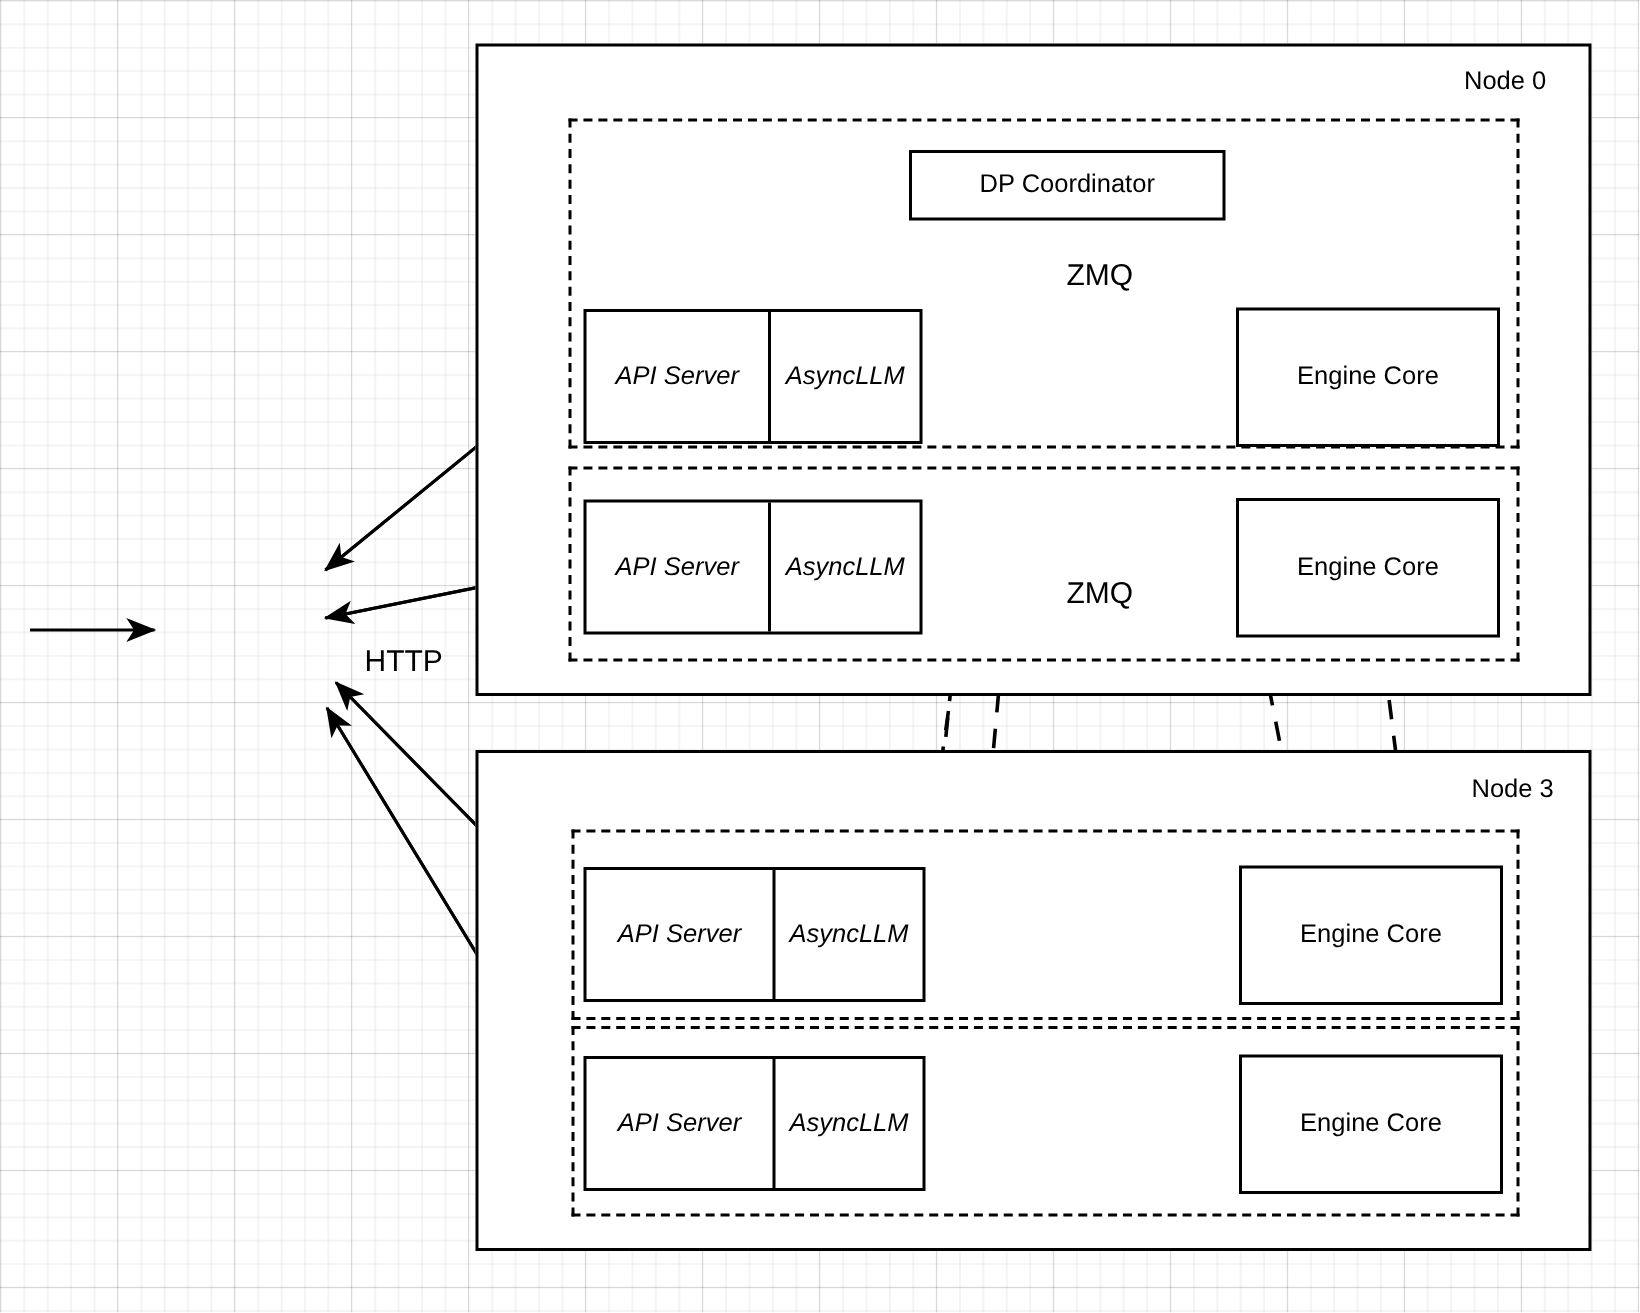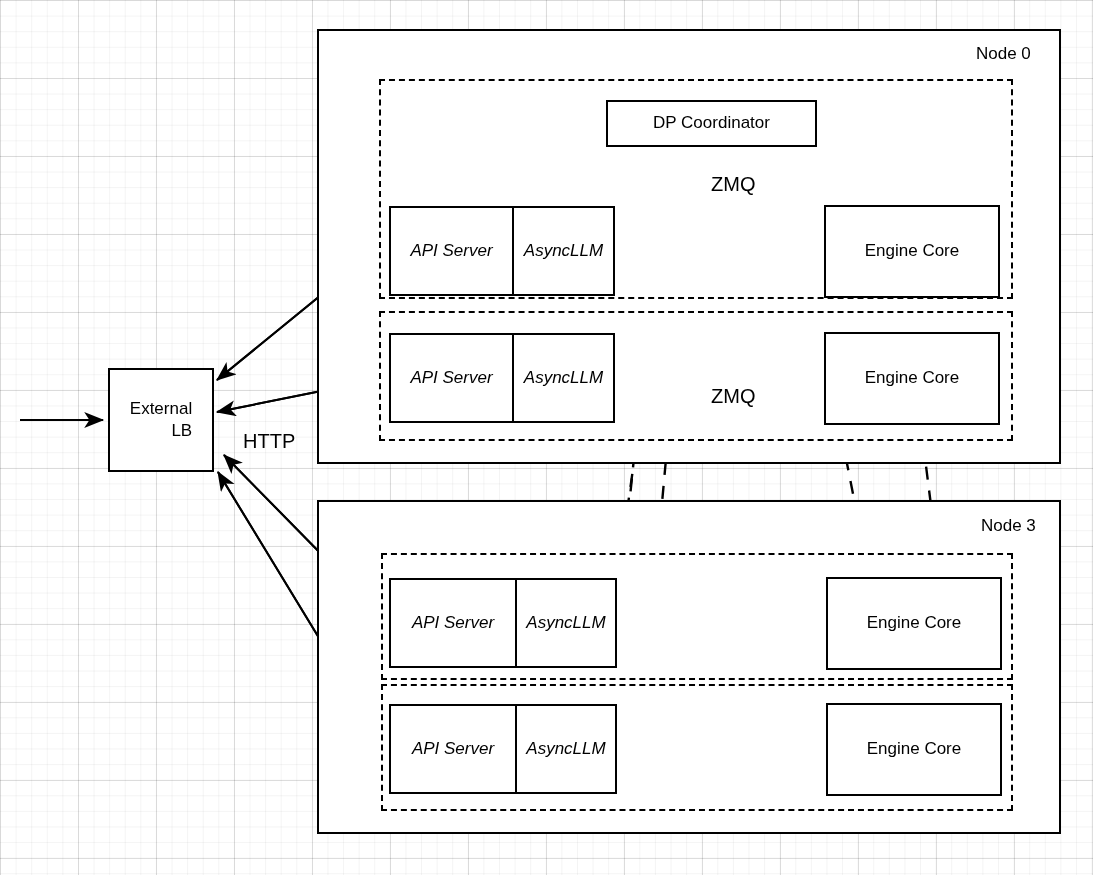--- a/index.html
+++ b/index.html
@@ -75,21 +75,21 @@
     top: 0; bottom: 0;
     width: 2px;
     background: #000000;
   }
   .boxlabel {
     position: absolute;
     left: 0; right: 0; top: 0; bottom: 0;
     display: flex;
     align-items: center;
     justify-content: center;
-    text-align: right;
+    text-align: center;
     font-size: 17px;
     line-height: 1.3;
     color: #000000;
     white-space: pre-line;
   }
   .edge-label {
     position: absolute;
     font-size: 20px;
     color: #000000;
     background: transparent;
@@ -211,22 +211,18 @@
 
   <div class="box" style="left:389px; top:704px; width:228px; height:90px;">
     <div class="cell" style="left:0px; width:124px;">API Server</div>
     <div class="divider" style="left:124px;"></div>
     <div class="cell" style="left:126px; width:98px;">AsyncLLM</div>
   </div>
   <div class="box" style="left:826px; top:703px; width:176px; height:93px;">
     <div class="boxlabel">Engine Core</div>
   </div>
 
-  <div class="box" style="left:108px; top:368px; width:106px; height:104px;">
-    <div class="boxlabel">External
-LB</div>
-  </div>
 
   <div class="edge-label" style="left:243px; top:430px;">HTTP</div>
   <div class="edge-label" style="left:711px; top:173px;">ZMQ</div>
   <div class="edge-label" style="left:711px; top:385px;">ZMQ</div>
 
 </div>
 
 </body></html>

